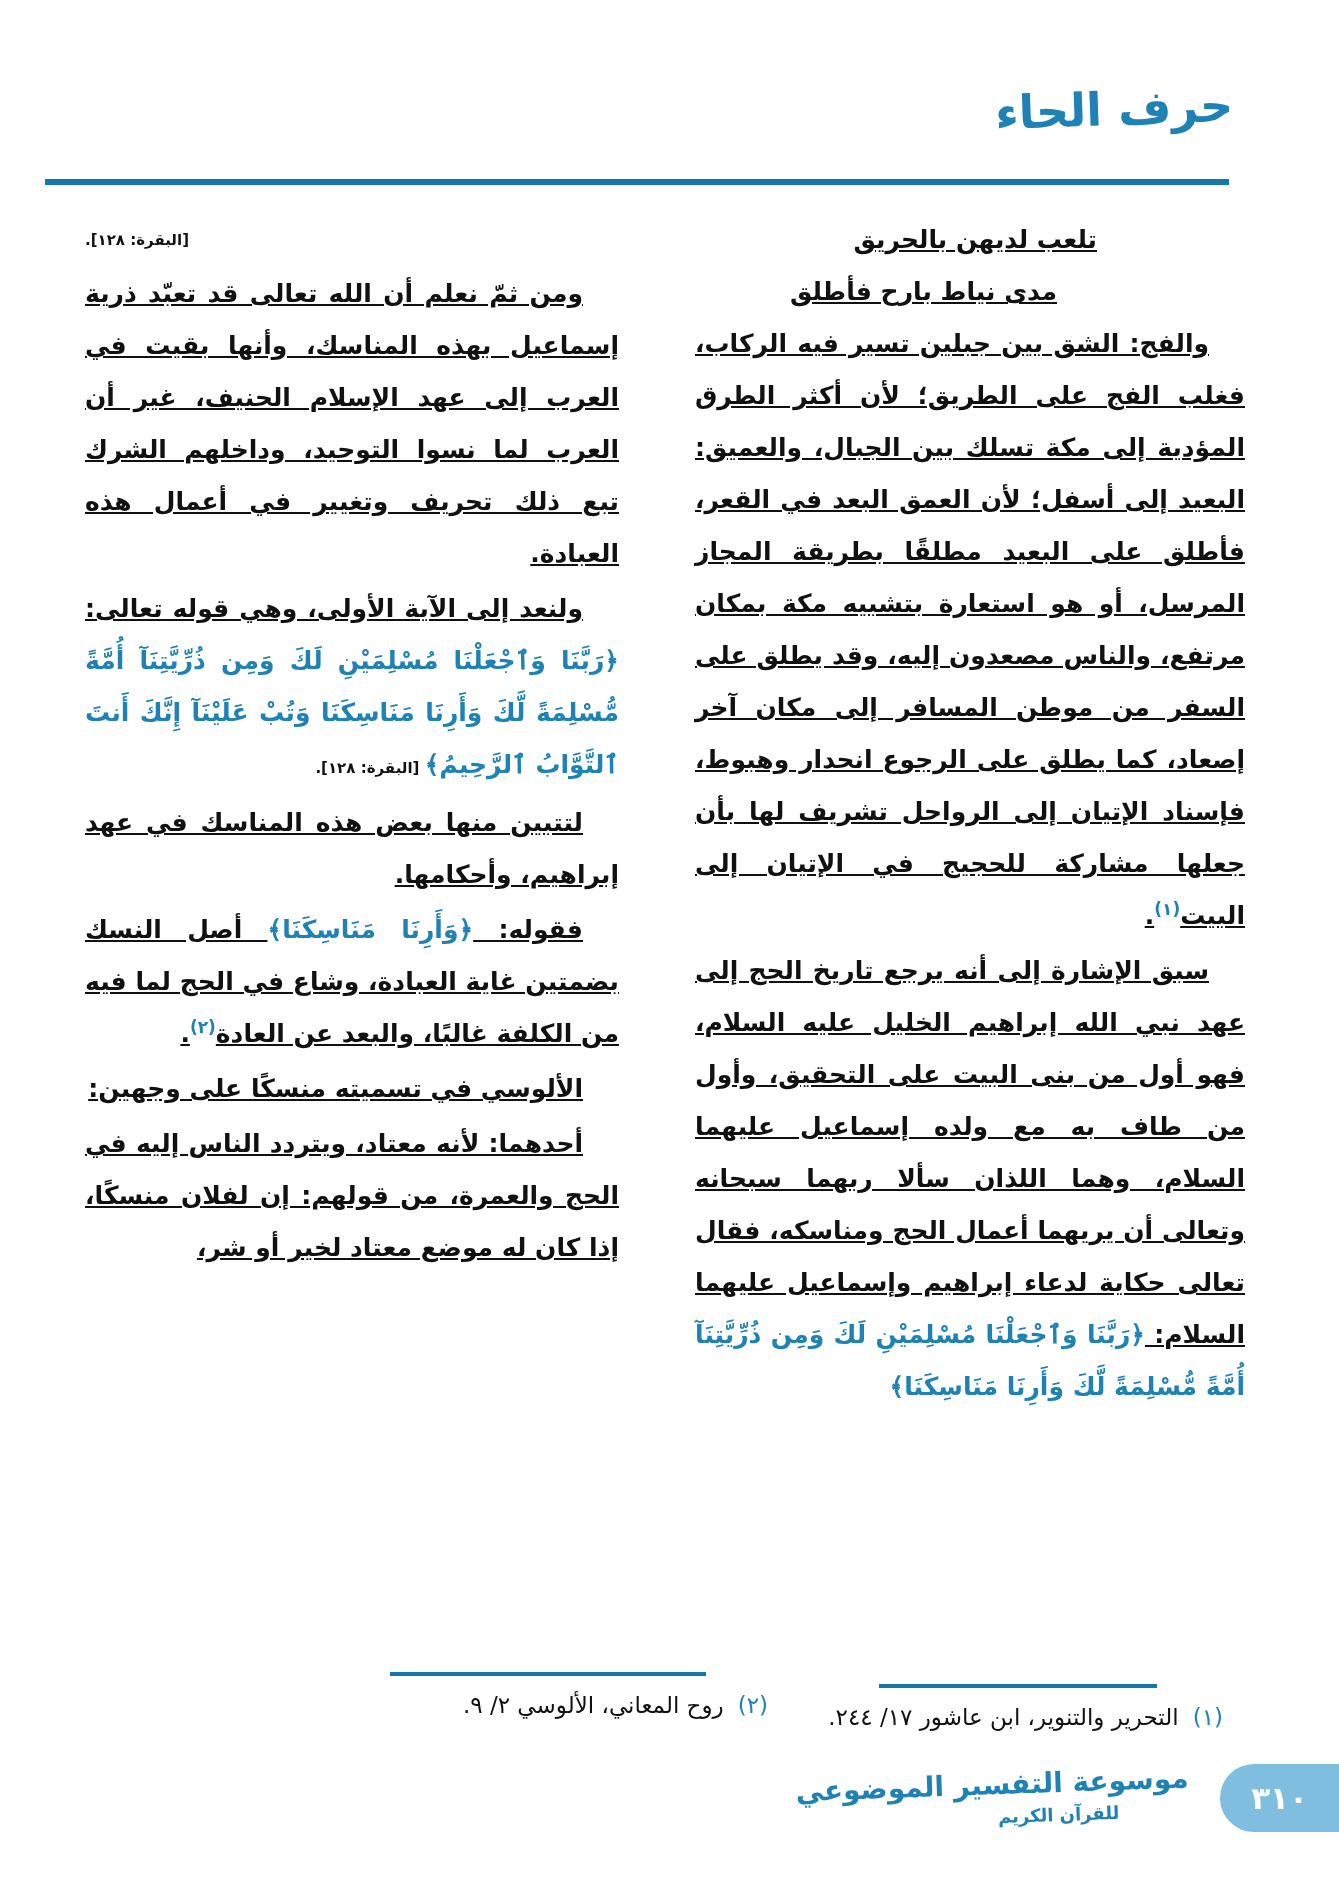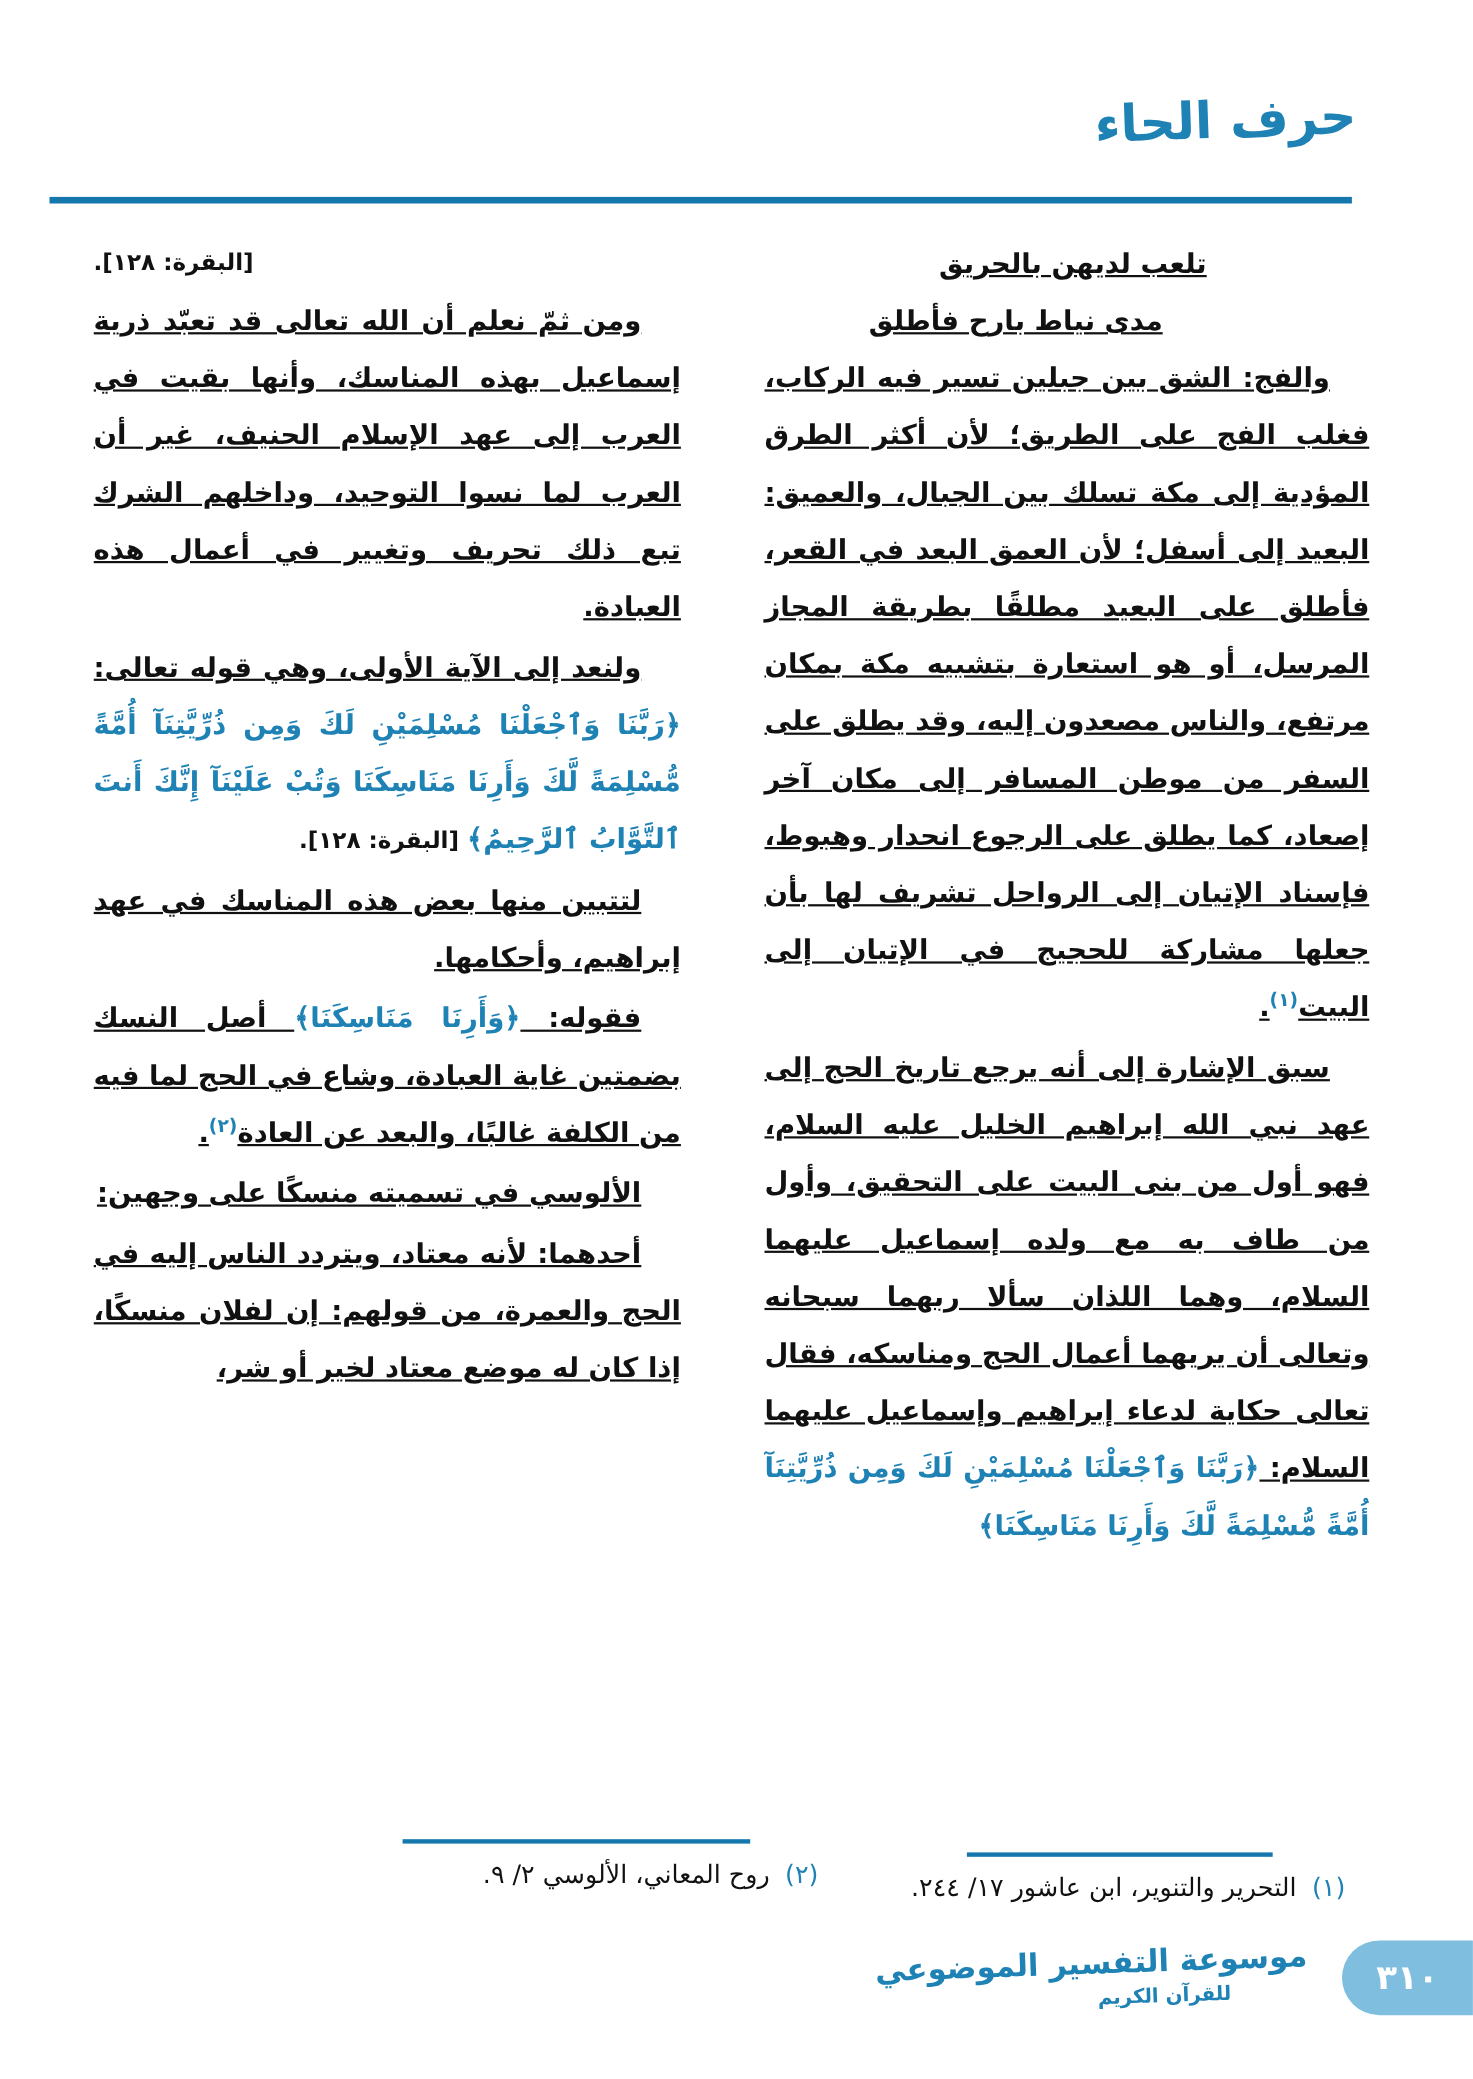--- a/index.html
+++ b/index.html
@@ -33,25 +33,25 @@
     text-align:justify;text-indent:36px;color:var(--ink);
   }
   p.poetry{text-align:right;text-indent:0;margin:0;}
   p.refline{text-align:left;text-indent:0;font-size:21px;line-height:48px;margin:0 0 4px;}
   p.heading{
     color:var(--accent);font-size:30px;line-height:56px;text-indent:0;
     margin:14px 0 8px;text-align:justify;
   }
   .seg-plain{color:inherit;text-decoration:underline;}
   .seg-quran{color:var(--accent);}
-  .seg-ref{font-size:21px;}
+  .seg-ref{font-size:15px;}
   sup.seg-sup{color:var(--accent);font-size:17px;font-weight:bold;line-height:0;}
   .footnote{position:absolute;top:1672px;}
   .fn-right{right:116px;width:470px;margin-top:12px;}
-  .fn-left{left:144px;width:600px;}
+  .fn-left{left:168px;width:600px;}
   .fn-rule{height:4px;background:var(--rule);margin-left:auto;}
   .fn-right .fn-rule{width:278px;margin-right:66px;}
   .fn-left .fn-rule{width:316px;margin-right:62px;}
   .fn-line{margin:12px 0 0;text-align:right;font-size:23px;font-weight:normal;line-height:34px;color:var(--ink);}
   .fn-marker{color:var(--accent);margin-left:14px;}
   .footer-logo{
     position:absolute;top:1764px;right:150px;width:262px;text-align:center;
     color:var(--accent);transform:rotate(-2deg);
   }
   .logo-l1{font-size:28px;font-weight:bold;line-height:38px;white-space:nowrap;}

